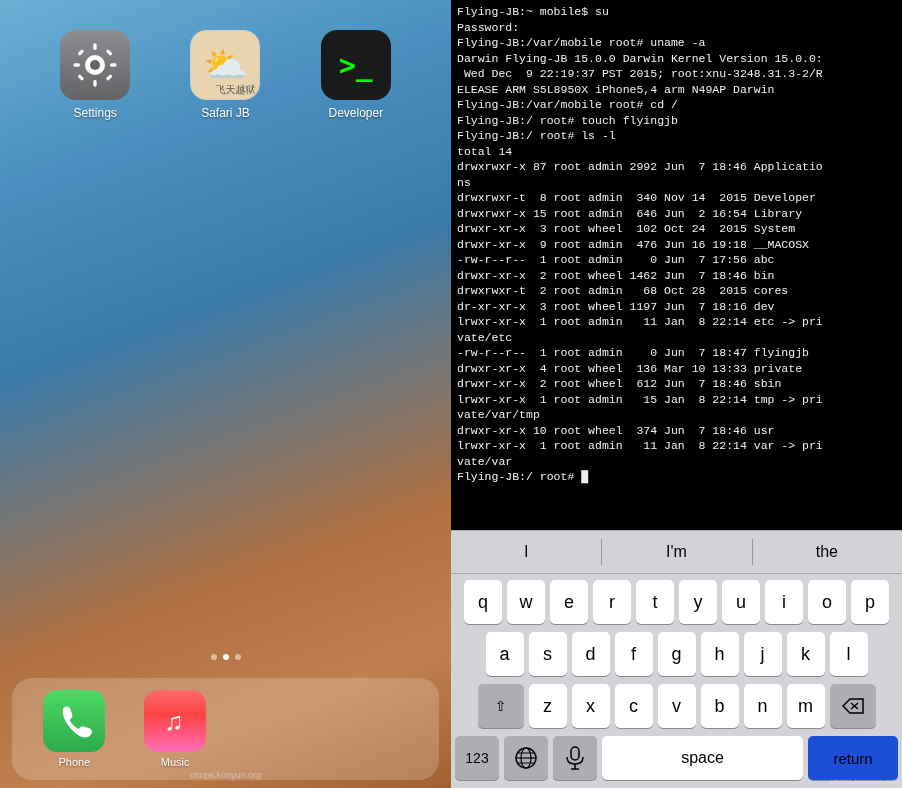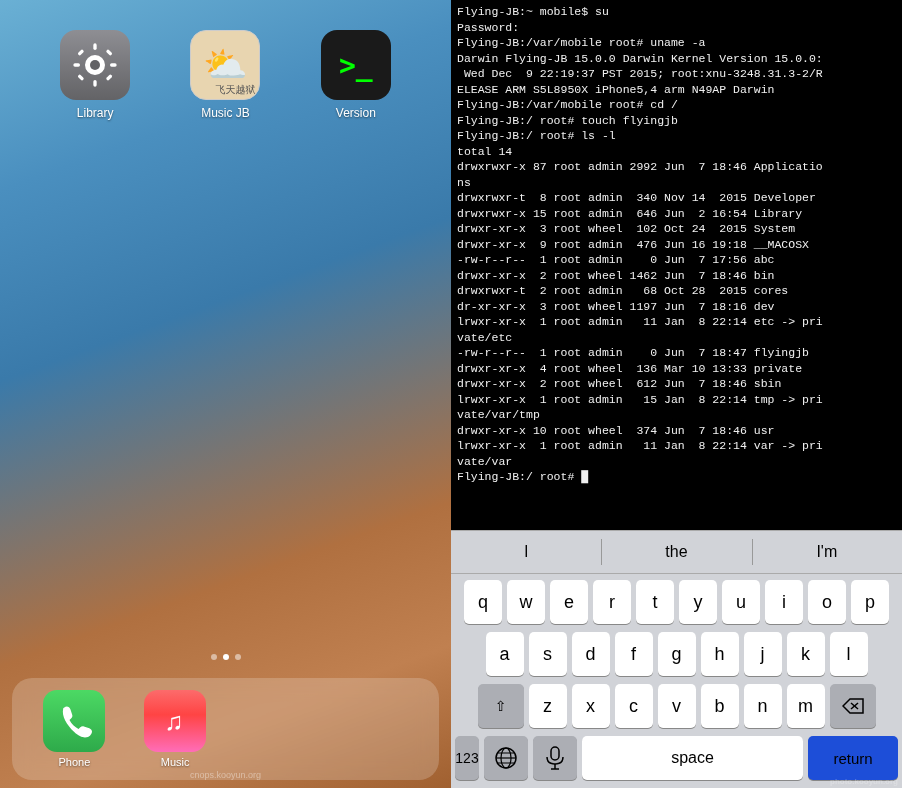--- a/index.html
+++ b/index.html
@@ -262,21 +262,21 @@
     }
 
     .key-special {
       background: #acaeb4;
       color: #000;
       font-size: 14px;
     }
 
     .key-shift { width: 46px; }
     .key-delete { width: 46px; }
-    .key-123 { width: 24px; }
+    .key-123 { width: 44px; }
     .key-globe { width: 44px; }
     .key-mic { width: 44px; }
     .key-space {
       flex: 1;
       background: #ffffff;
       font-size: 16px;
       text-align: right;
     }
     .key-return {
       width: 90px;
@@ -326,36 +326,36 @@
             <rect x="48" y="28" width="8" height="4" rx="2"></rect>
             <rect x="11" y="11" width="4" height="8" rx="2" transform="rotate(45 13 15)"></rect>
             <rect x="45" y="11" width="4" height="8" rx="2" transform="rotate(-45 47 15)"></rect>
             <rect x="11" y="41" width="4" height="8" rx="2" transform="rotate(-45 13 45)"></rect>
             <rect x="45" y="41" width="4" height="8" rx="2" transform="rotate(45 47 45)"></rect>
           </g>
           <circle cx="30" cy="30" r="10" fill="none" stroke="white" stroke-width="4"></circle>
           <circle cx="30" cy="30" r="6" fill="#636366"></circle>
         </svg>
       </div>
-      <span class="app-icon-label">Library</span>
+      <span class="app-icon-label">Settings</span>
     </div>
 
     <div class="app-icon">
       <div class="app-icon-img icon-flyingjb">
         <span style="font-size:36px; line-height:1;">⛅</span>
         <span style="position:absolute;bottom:2px;right:4px;font-size:10px;color:#555;">飞天越狱</span>
       </div>
-      <span class="app-icon-label">Music JB</span>
+      <span class="app-icon-label">Safari JB</span>
     </div>
 
     <div class="app-icon">
       <div class="app-icon-img icon-terminal">
         <span style="color:#0f0; font-family: monospace; font-size:28px; font-weight:bold;">&gt;_</span>
       </div>
-      <span class="app-icon-label">Version</span>
+      <span class="app-icon-label">Developer</span>
     </div>
   </div>
 
   <div id="page-dots">
     <div class="dot"></div>
     <div class="dot active"></div>
     <div class="dot"></div>
   </div>
 
   <div id="dock">
@@ -385,24 +385,24 @@
 
 <div id="right-panel">
 
   <div id="terminal"><div style="white-space: pre;">Flying-JB:~ mobile$ su</div><div style="white-space: pre;">Password:</div><div style="white-space: pre;">Flying-JB:/var/mobile root# uname -a</div><div style="white-space: pre;">Darwin Flying-JB 15.0.0 Darwin Kernel Version 15.0.0:</div><div style="white-space: pre;"> Wed Dec  9 22:19:37 PST 2015; root:xnu-3248.31.3-2/R</div><div style="white-space: pre;">ELEASE ARM S5L8950X iPhone5,4 arm N49AP Darwin</div><div style="white-space: pre;">Flying-JB:/var/mobile root# cd /</div><div style="white-space: pre;">Flying-JB:/ root# touch flyingjb</div><div style="white-space: pre;">Flying-JB:/ root# ls -l</div><div style="white-space: pre;">total 14</div><div style="white-space: pre;">drwxrwxr-x 87 root admin 2992 Jun  7 18:46 Applicatio</div><div style="white-space: pre;">ns</div><div style="white-space: pre;">drwxrwxr-t  8 root admin  340 Nov 14  2015 Developer</div><div style="white-space: pre;">drwxrwxr-x 15 root admin  646 Jun  2 16:54 Library</div><div style="white-space: pre;">drwxr-xr-x  3 root wheel  102 Oct 24  2015 System</div><div style="white-space: pre;">drwxr-xr-x  9 root admin  476 Jun 16 19:18 __MACOSX</div><div style="white-space: pre;">-rw-r--r--  1 root admin    0 Jun  7 17:56 abc</div><div style="white-space: pre;">drwxr-xr-x  2 root wheel 1462 Jun  7 18:46 bin</div><div style="white-space: pre;">drwxrwxr-t  2 root admin   68 Oct 28  2015 cores</div><div style="white-space: pre;">dr-xr-xr-x  3 root wheel 1197 Jun  7 18:16 dev</div><div style="white-space: pre;">lrwxr-xr-x  1 root admin   11 Jan  8 22:14 etc -&gt; pri</div><div style="white-space: pre;">vate/etc</div><div style="white-space: pre;">-rw-r--r--  1 root admin    0 Jun  7 18:47 flyingjb</div><div style="white-space: pre;">drwxr-xr-x  4 root wheel  136 Mar 10 13:33 private</div><div style="white-space: pre;">drwxr-xr-x  2 root wheel  612 Jun  7 18:46 sbin</div><div style="white-space: pre;">lrwxr-xr-x  1 root admin   15 Jan  8 22:14 tmp -&gt; pri</div><div style="white-space: pre;">vate/var/tmp</div><div style="white-space: pre;">drwxr-xr-x 10 root wheel  374 Jun  7 18:46 usr</div><div style="white-space: pre;">lrwxr-xr-x  1 root admin   11 Jan  8 22:14 var -&gt; pri</div><div style="white-space: pre;">vate/var</div><div style="white-space: pre;">Flying-JB:/ root# █</div></div>
 
   <div id="autocorrect-bar">
     <div class="autocorrect-item">
       <span>l</span>
     </div>
     <div class="autocorrect-item">
+      <span>I'm</span>
+    </div>
+    <div class="autocorrect-item">
       <span>the</span>
-    </div>
-    <div class="autocorrect-item">
-      <span>I'm</span>
     </div>
   </div>
 
   <div id="keyboard">
       <div class="key-row">
         <div class="key key-letter">q</div>
         <div class="key key-letter">w</div>
         <div class="key key-letter">e</div>
         <div class="key key-letter">r</div>
         <div class="key key-letter">t</div>

